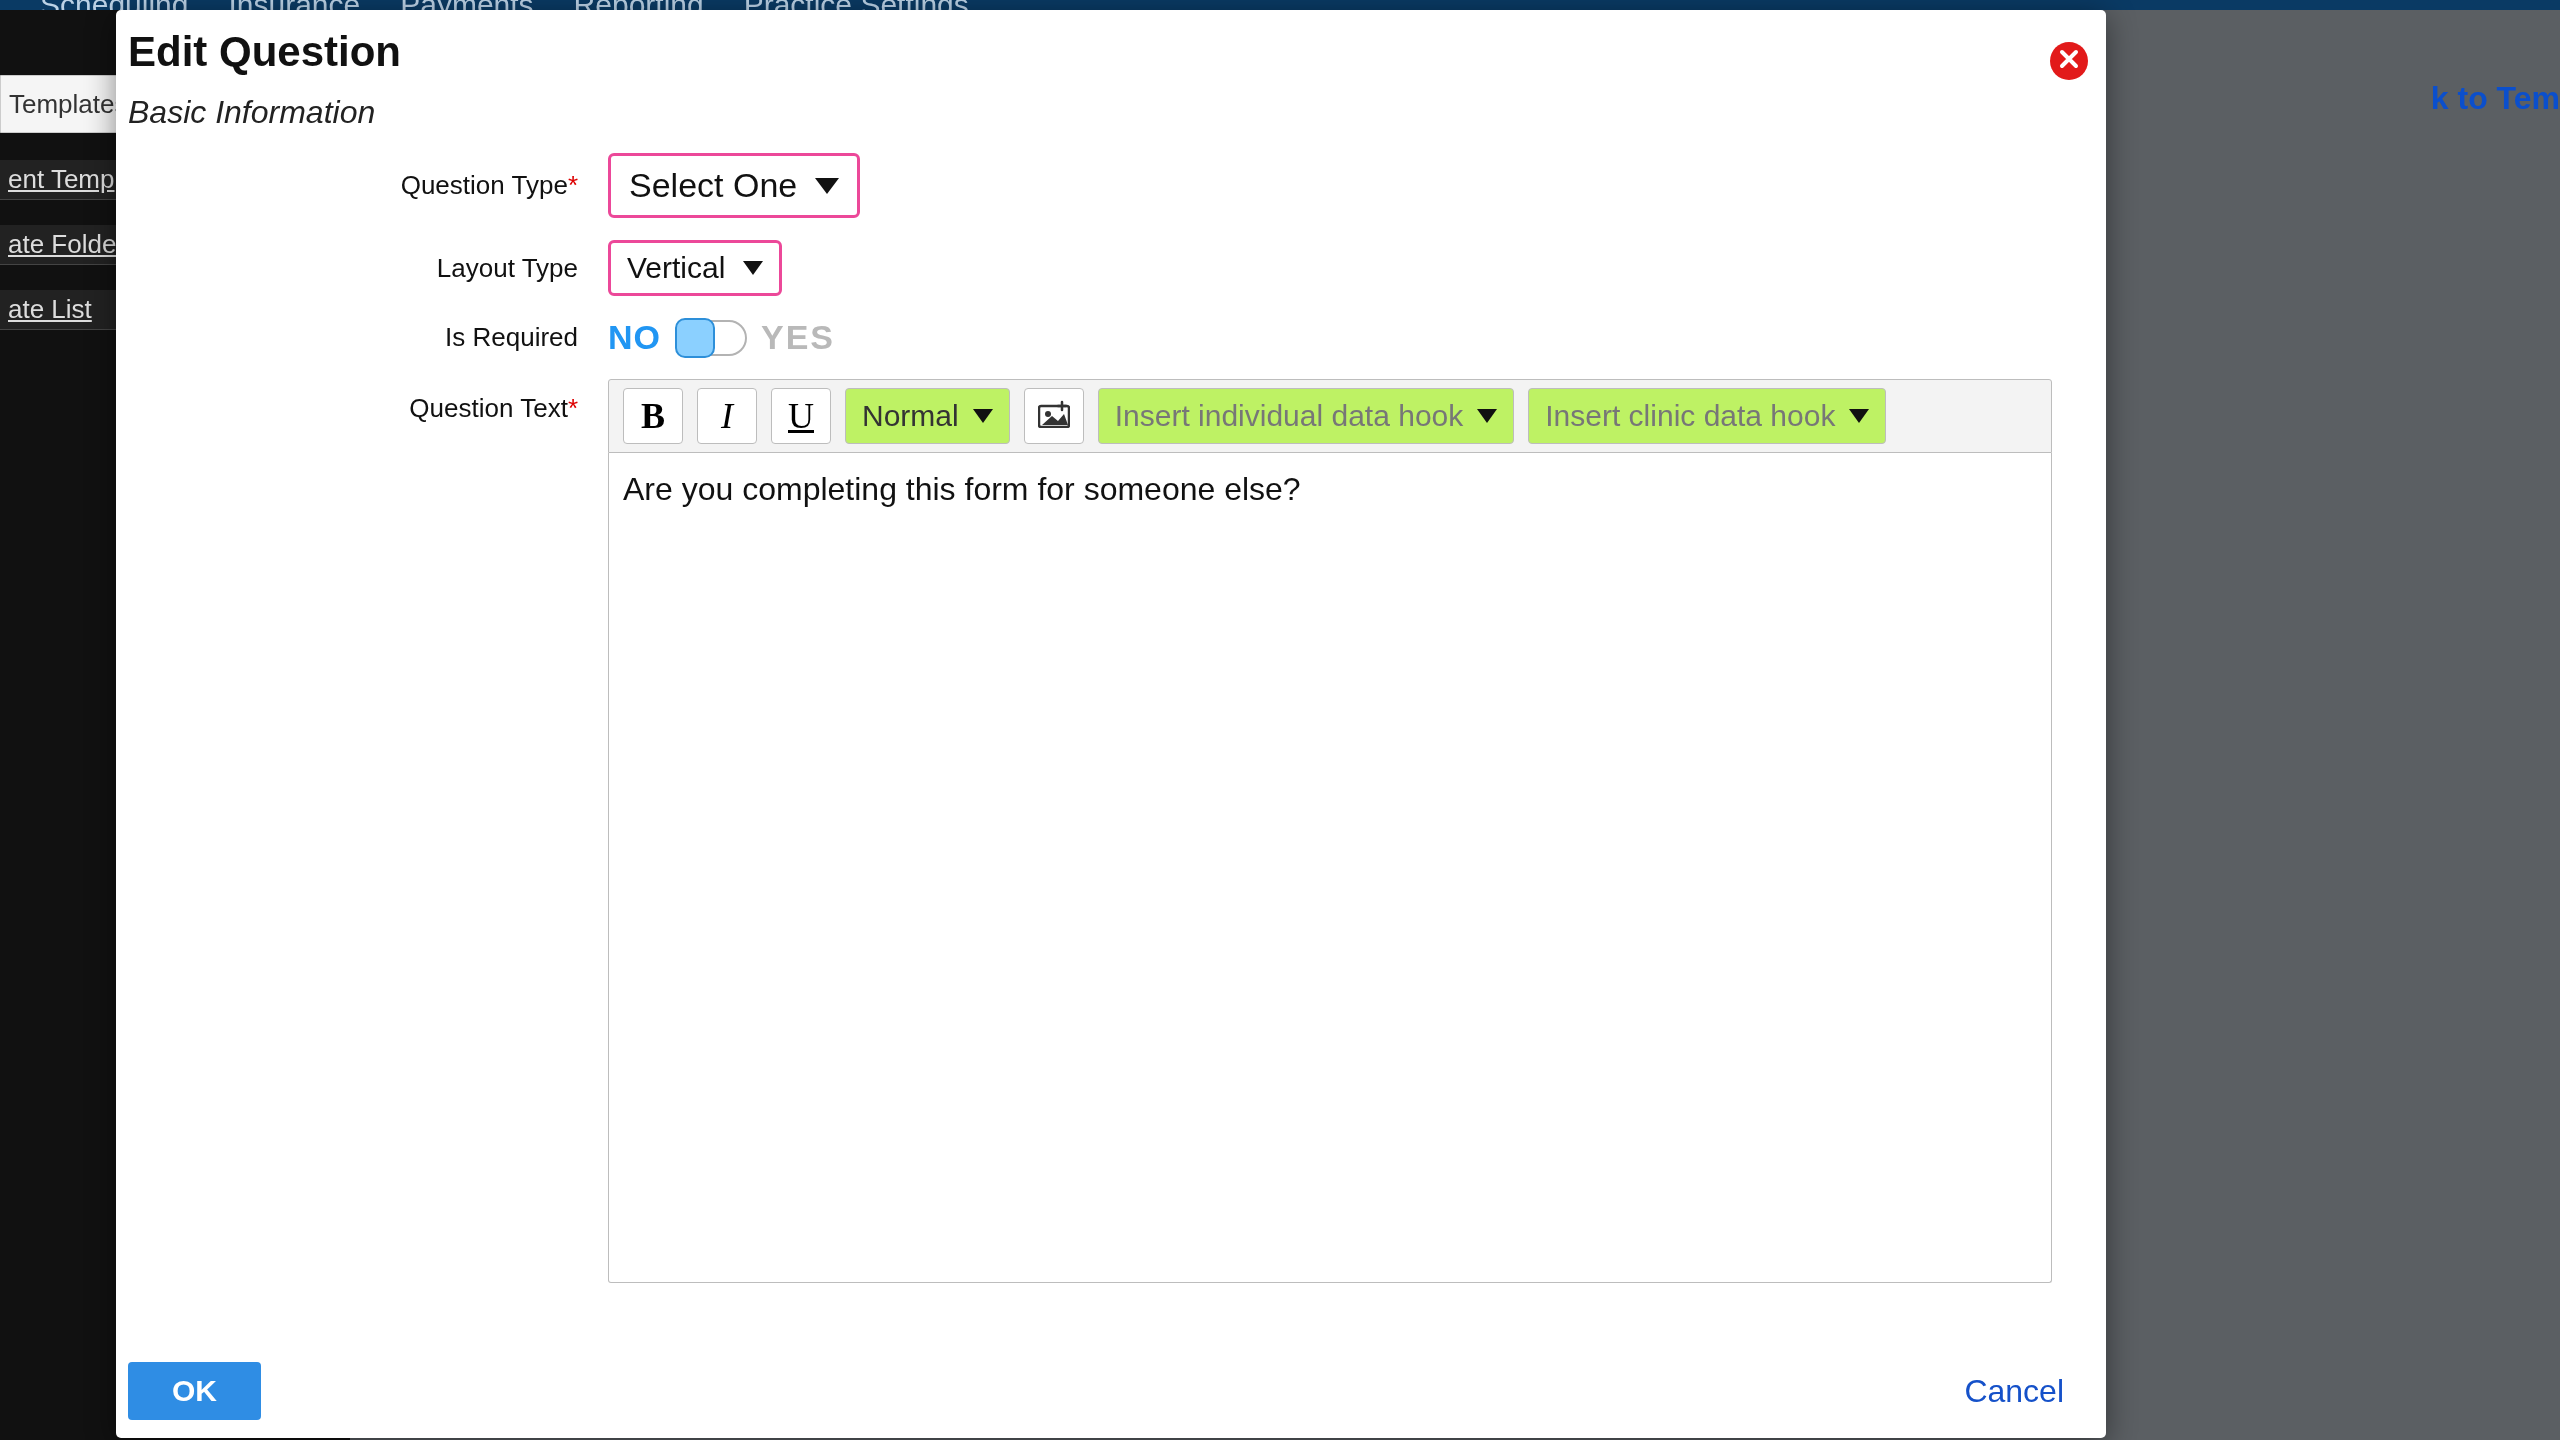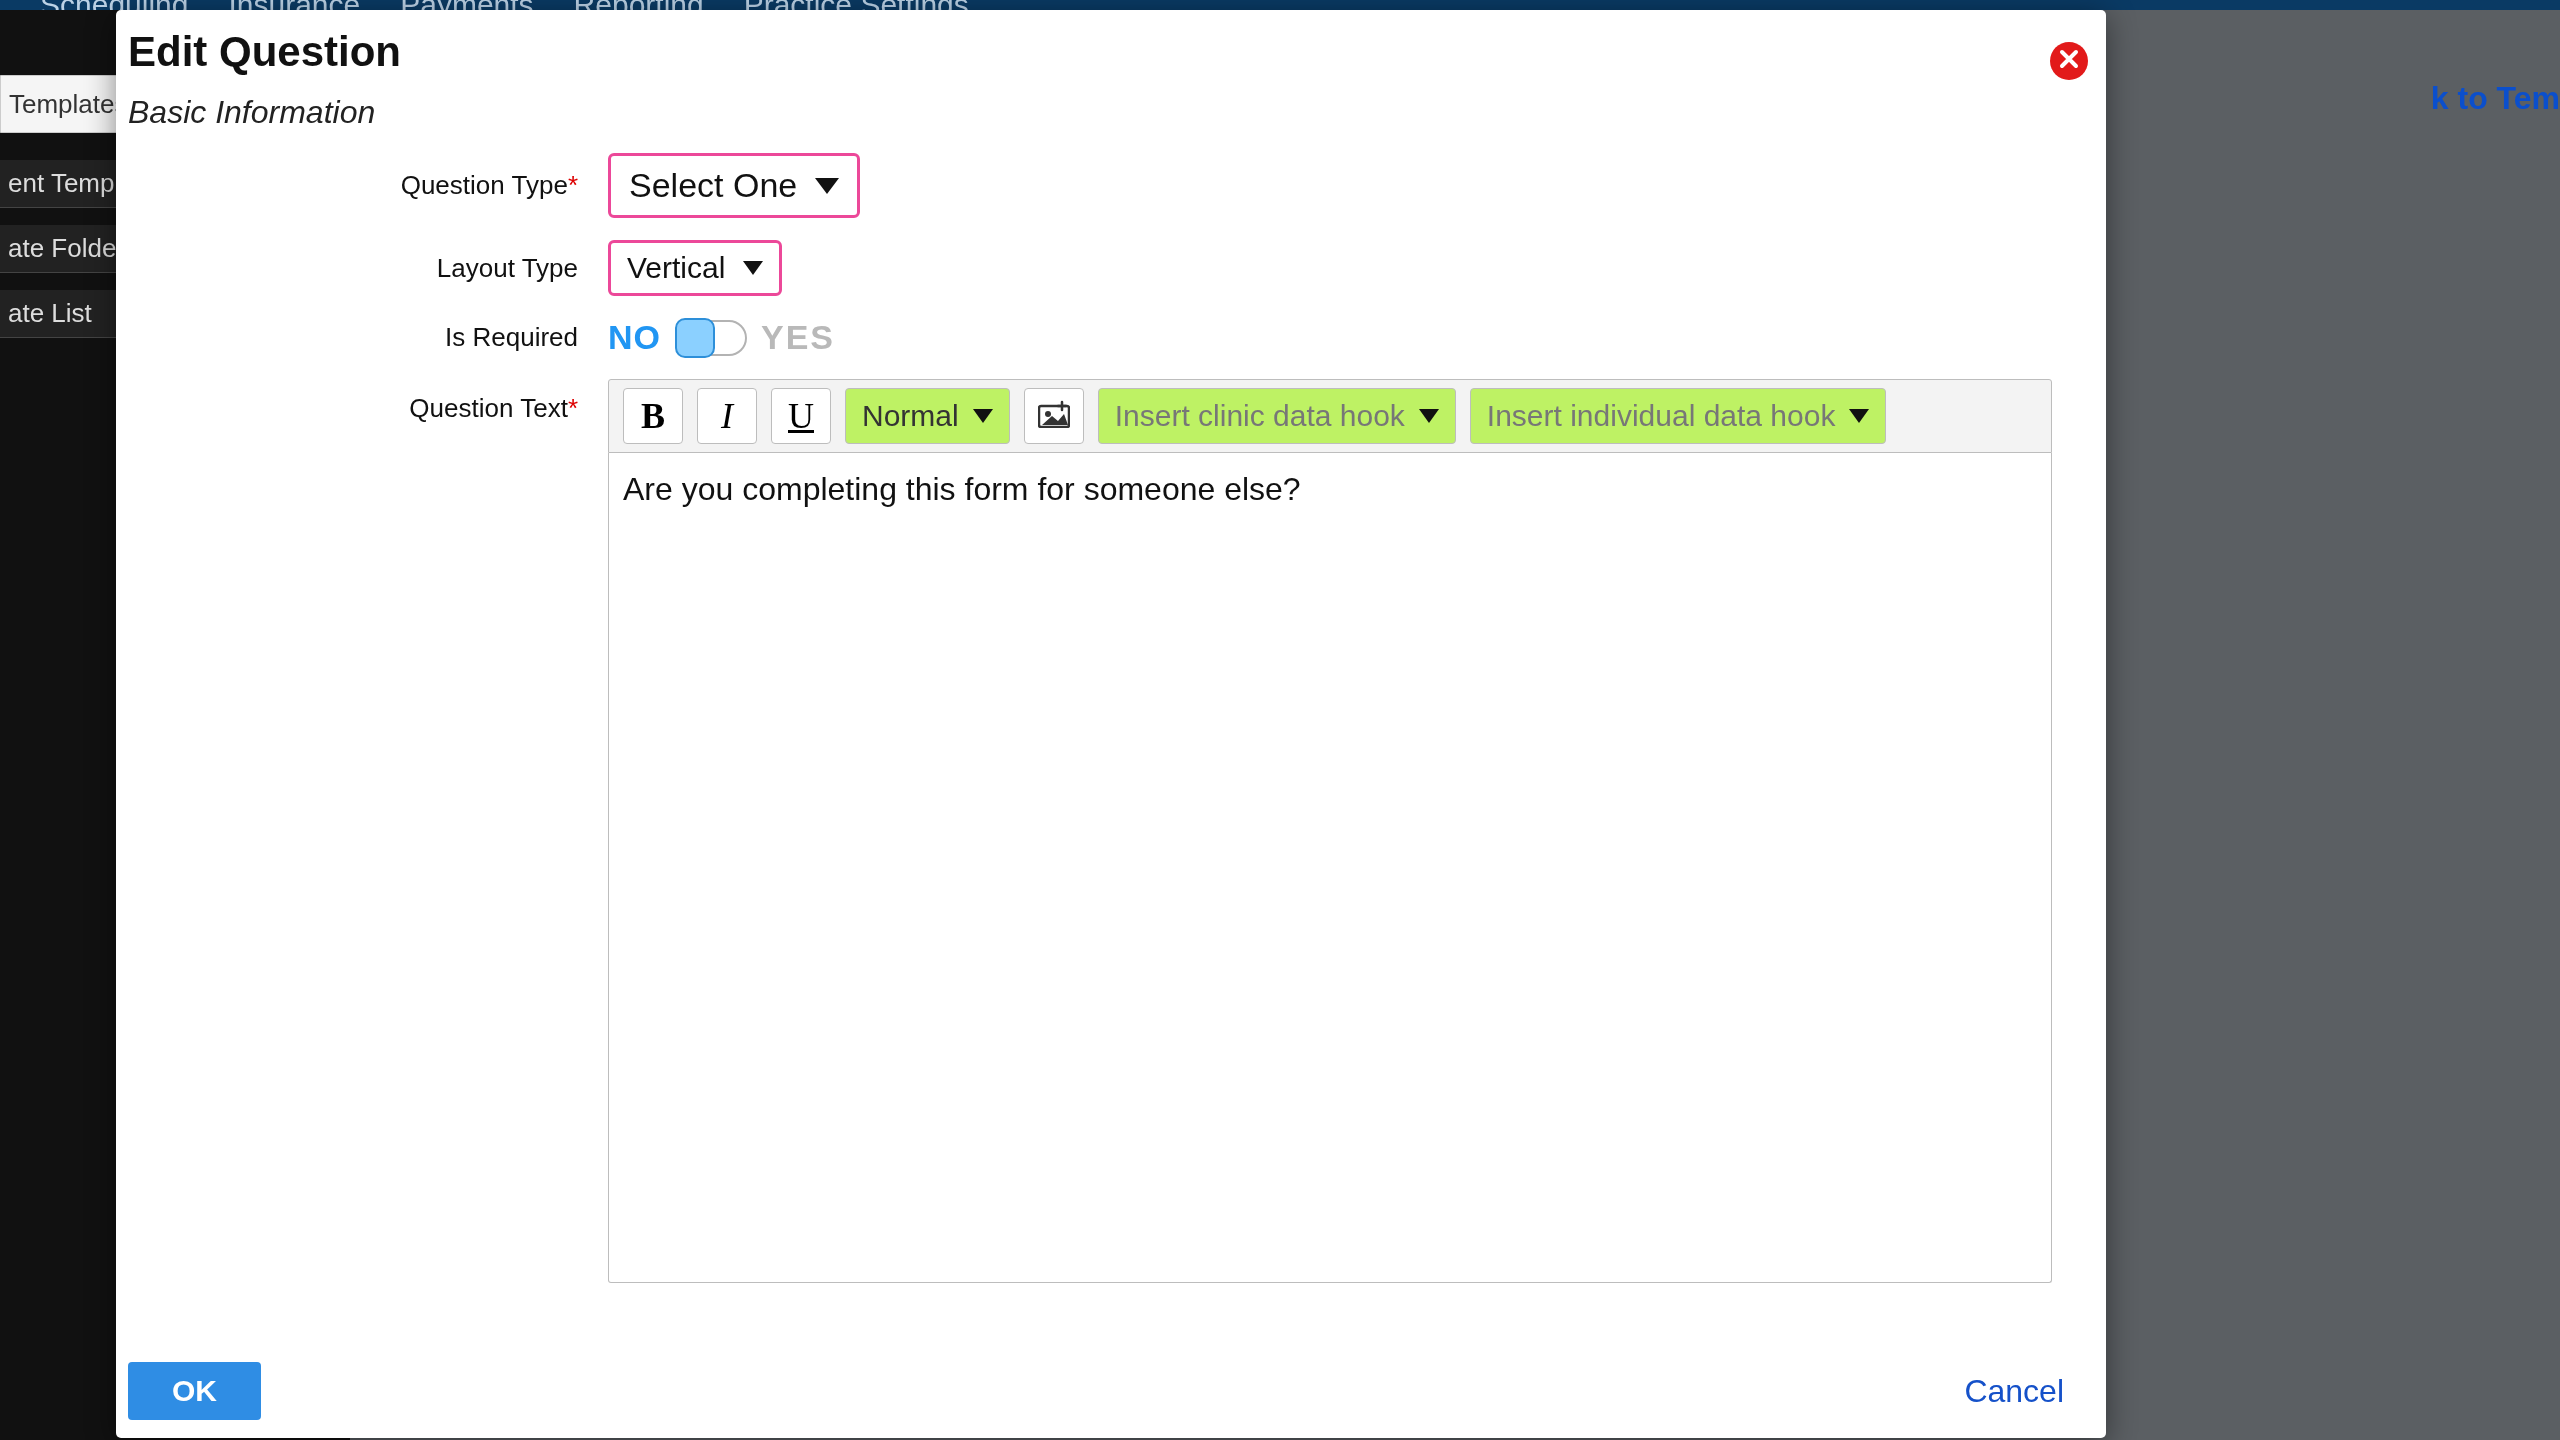--- a/index.html
+++ b/index.html
@@ -24,23 +24,23 @@
     position:absolute; left:350px; top:10px; right:0; bottom:0;
     background:#5b5f63;
   }
   .bg-tab {
     position:absolute; left:0; top:75px; width:128px; height:58px;
     background:#f5f5f5; border:1px solid #ccc; color:#333;
     font-size:26px; display:flex; align-items:center; padding-left:8px;
     border-radius:0 6px 6px 0;
   }
   .bg-side-item {
-    position:absolute; left:0; width:135px; height:48px;
+    position:absolute; left:0; width:135px; height:40px;
     background:#222; color:#ddd; font-size:26px;
-    display:flex; align-items:center; padding-left:8px; border-bottom:1px solid #444;
+    display:flex; align-items:center; padding-left:8px; border-bottom:1px solid #444;text-decoration:underline;
   }
   .bg-back {
     position:absolute; top:80px; right:0; color:#0b4fcc; font-weight:bold;
     font-size:32px;
   }
 
   
   .modal {
     position:absolute; left:116px; top:10px; width:1990px; height:1428px;
     background:#fff; border-radius:5px;
@@ -219,25 +219,25 @@
           <span>
             <svg width="32" height="28" viewBox="0 0 32 28">
               <rect x="1" y="6" width="30" height="21" rx="2" fill="none" stroke="#333" stroke-width="2.5"></rect>
               <circle cx="10" cy="14" r="3" fill="#333"></circle>
               <path d="M4 25 L14 16 L20 21 L26 14 L30 25 Z" fill="#333"></path>
               <path d="M24 2 L24 10 M20 6 L28 6" stroke="#333" stroke-width="2.5" stroke-linecap="round"></path>
             </svg>
           </span>
         </div>
         <div class="tb-select gray">
+          <span>Insert individual data hook</span>
+          <span class="caret-small"></span>
+        </div>
+        <div class="tb-select gray">
           <span>Insert clinic data hook</span>
-          <span class="caret-small"></span>
-        </div>
-        <div class="tb-select gray">
-          <span>Insert individual data hook</span>
           <span class="caret-small"></span>
         </div>
       </div>
       <div class="editor-area" contenteditable="true" style="">
         <span>Are you completing this form for someone else?</span>
       </div>
     </div>
   </div>
 
   <div class="modal-footer">

